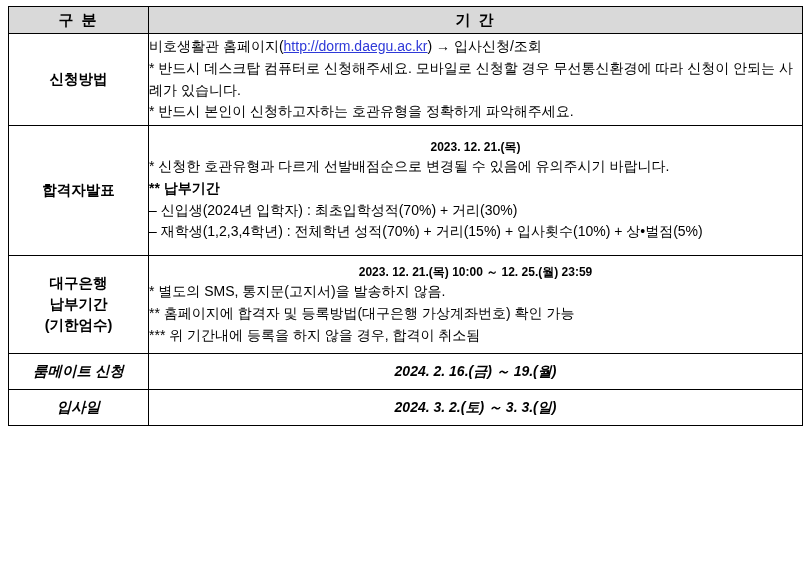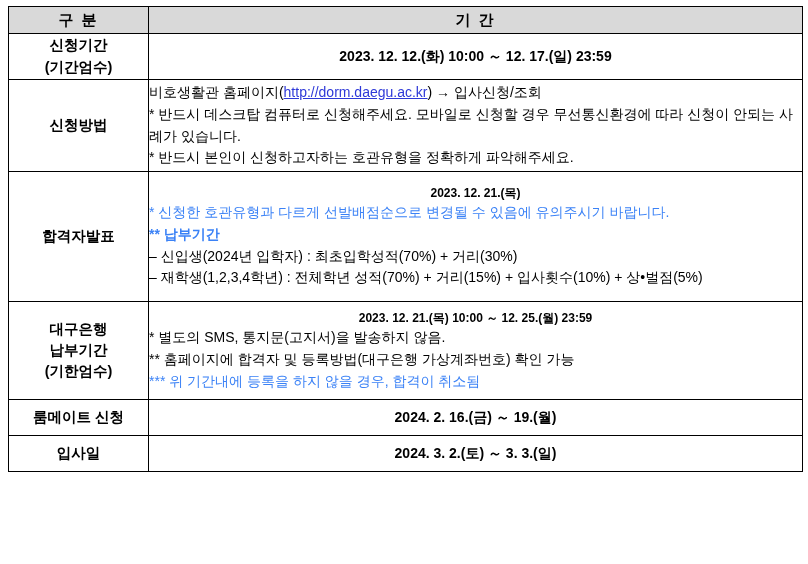--- a/index.html
+++ b/index.html
@@ -50,65 +50,56 @@
     padding: 3px 2px;
   }
   td.body {
     font-size: 14px;
     line-height: 1.55;
     padding: 5px 8px 5px 8px;
   }
   .center { text-align: center; }
   .left { text-align: left; }
   .bold { font-weight: bold; }
-  .red { color: #3b82f6; }
+  .red { color: #000000; }
   .line { display: block; white-space: nowrap; }
   .line.wrap { white-space: normal; }
   .center-line {
     display: block;
     text-align: center;
     font-weight: bold;
     font-size: 12px;
   }
   .link {
     color: #2e39d8;
     text-decoration: underline;
   }
   .row-h1 { height: 46px; }
   .row-h2 { height: 92px; }
   .row-h3 { height: 130px; }
   .row-h4 { height: 98px; }
-  .row-h5 { height: 36px; }
+  .row-h5 { height: 36px; font-style: italic; }
 </style>
 </head>
 <body>
 
 <div class="sheet">
   <table class="schedule">
     <colgroup>
       <col class="col-label">
       <col class="col-body">
     </colgroup>
     <thead>
       <tr>
         <th>구 분</th>
         <th>기 간</th>
       </tr>
     </thead>
     <tbody>
 
-      <tr class="row-h1">
-        <td class="label">
-          <span class="line">신청기간</span>
-          <span class="line">(기간엄수)</span>
-        </td>
-        <td class="body center">
-          <span class="line bold">2023. 12. 12.(화) 10:00 ～ 12. 17.(일) 23:59</span>
-        </td>
-      </tr>
 
       <tr class="row-h2">
         <td class="label">
           <span class="line">신청방법</span>
         </td>
         <td class="body left">
           <span class="line wrap"><span>비호생활관 홈페이지(</span><a class="link" href="#">http://dorm.daegu.ac.kr</a><span>) → 입사신청/조회</span></span>
           <span class="line wrap">* 반드시 데스크탑 컴퓨터로 신청해주세요. 모바일로 신청할 경우 무선통신환경에 따라 신청이 안되는 사례가 있습니다.</span>
           <span class="line wrap">* 반드시 본인이 신청하고자하는 호관유형을 정확하게 파악해주세요.</span>
         </td>

